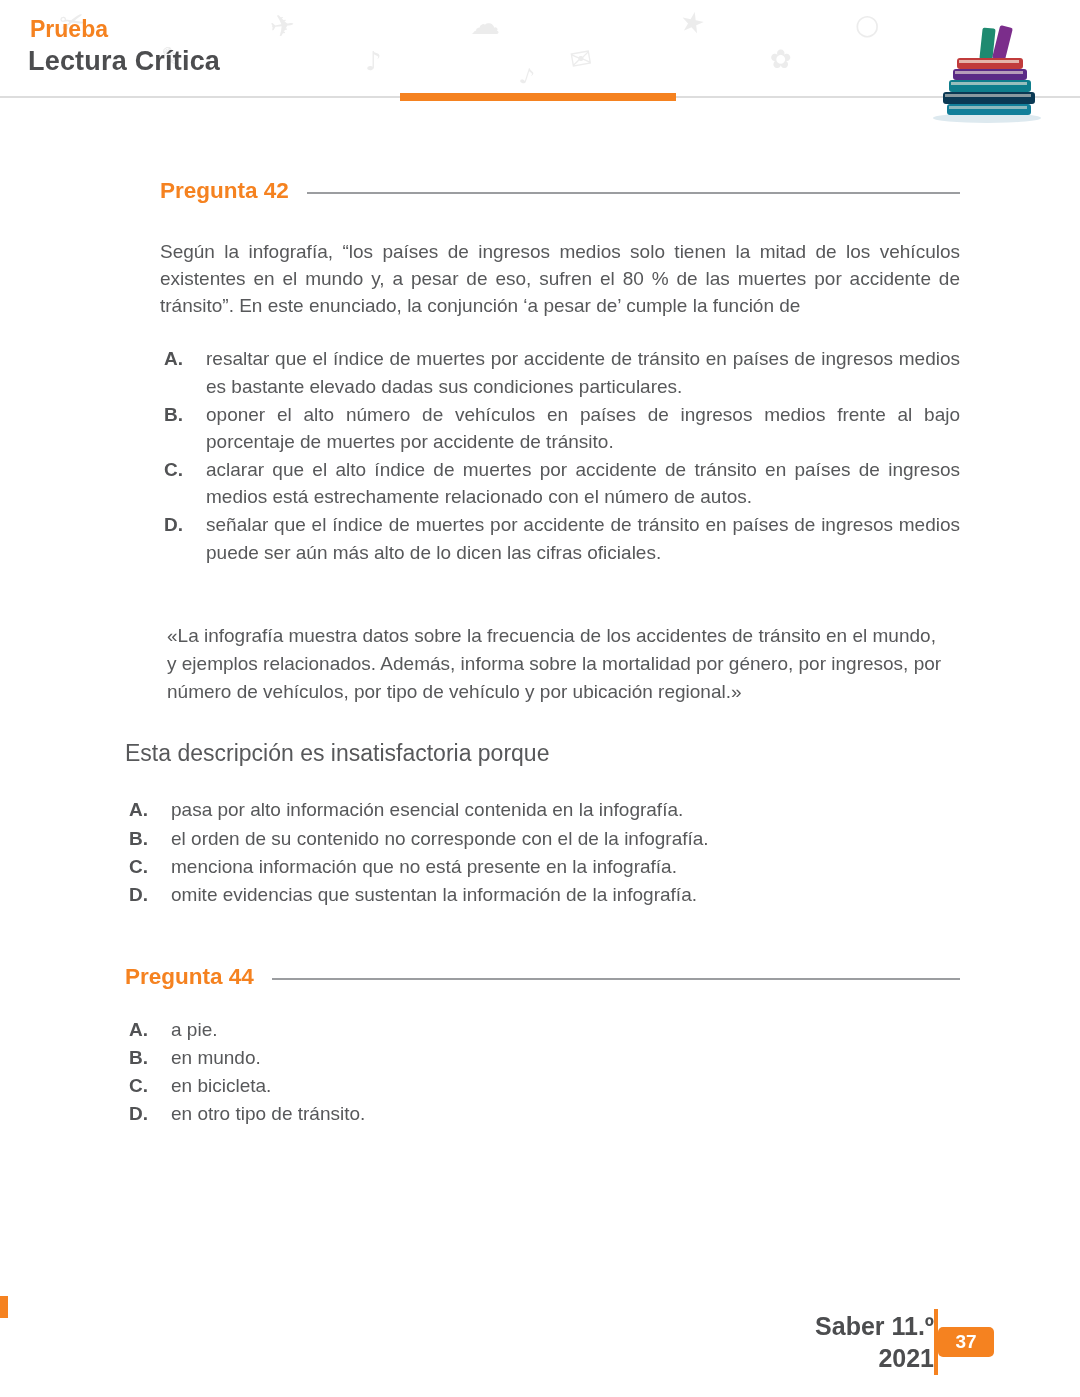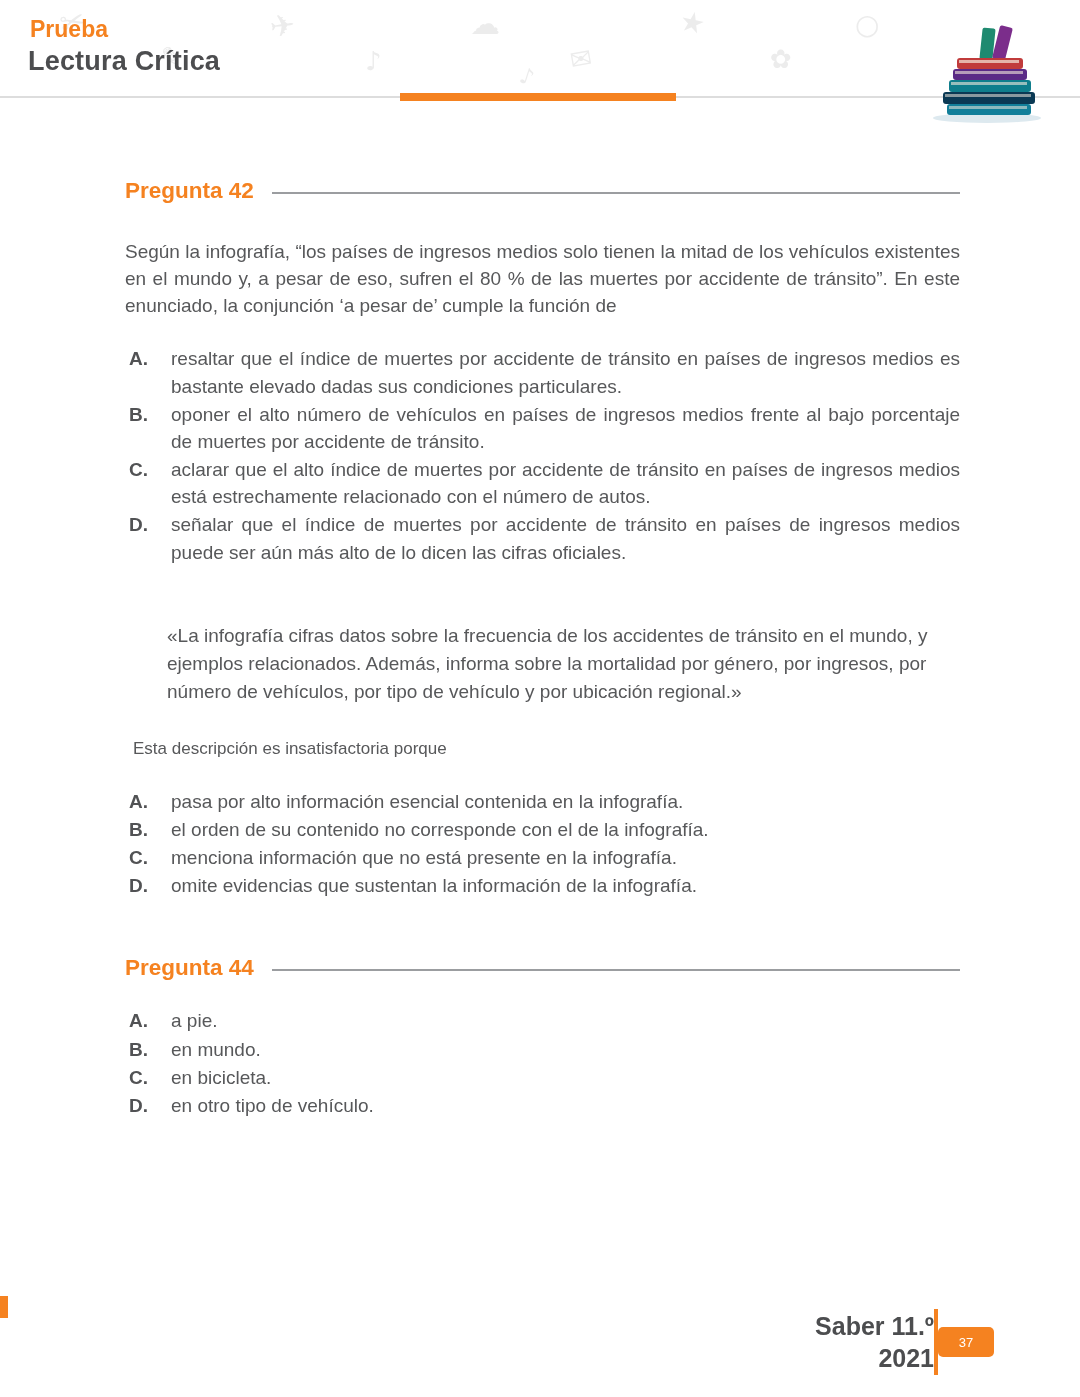--- a/index.html
+++ b/index.html
@@ -28,44 +28,44 @@
   }
   .orange-bar {
     position: absolute; left: 400px; bottom: -5px;
     width: 276px; height: 8px; background: #f58220;
   }
   .books { position: absolute; right: 36px; top: 22px; }
 
   
   main { padding: 0 120px 0 125px; }
   .question { margin-top: 56px; }
-  .question.first { margin-top: 80px; }
+  .question.first { margin-top: 80px; margin-left: 35px; }
   .q-head { display: flex; align-items: center; gap: 18px; }
   .q-title { color: #f58220; font-size: 22.5px; font-weight: bold; white-space: nowrap; }
   .q-rule { flex: 1; border-top: 2px solid #9b9da0; margin-top: 4px; }
   .q-intro { margin-top: 34px; font-size: 19px; line-height: 1.43; text-align: justify; }
   .quote { margin: 28px 14px 0 42px; font-size: 19px; line-height: 1.47; }
-  .after-quote { margin-top: 32px; font-size: 17px; line-height: 1.43; margin-left: 8px; }
+  .after-quote { margin-top: 32px; font-size: 23px; line-height: 1.43; }
   .options { margin-top: 26px; }
   .option { display: flex; font-size: 19px; line-height: 1.43; margin-bottom: 1px; }
   .letter { flex: 0 0 46px; width: 46px; font-weight: bold; color: #515254; padding-left: 4px; }
   .opt-text { flex: 1; text-align: justify; }
 
   
   .footer {
     position: absolute; right: 86px; bottom: 22px;
     display: flex; align-items: center; 
   }
   .footer-text { text-align: right; color: #4c4d4f; font-weight: bold; }
   .footer-exam { font-size: 25px; }
   .footer-year { font-size: 25px; margin-top: 3px; }
   .footer-sep { width: 4px; height: 66px; background: #f58220; }
   .page-badge {
     width: 56px; height: 30px; background: #f58220; border-radius: 5px;
-    color: #ffffff; font-weight: normal; font-size: 13px;
+    color: #ffffff; font-weight: bold; font-size: 19px;
     display: flex; align-items: center; justify-content: center;
   }
   .left-notch {
     position: absolute; left: 0; top: 1296px;
     width: 8px; height: 22px; background: #f58220;
   }
 </style>
 </head>
 <body>
 
@@ -129,21 +129,21 @@
           <span class="opt-text">aclarar que el alto índice de muertes por accidente de tránsito en países de ingresos medios está estrechamente relacionado con el número de autos.</span>
         </div>
         <div class="option">
           <span class="letter">D.</span>
           <span class="opt-text">señalar que el índice de muertes por accidente de tránsito en países de ingresos medios puede ser aún más alto de lo dicen las cifras oficiales.</span>
         </div>
       </div>
     </section>
 
     <section class="question">
-      <p class="quote">«La infografía cifras datos sobre la frecuencia de los accidentes de tránsito en el mundo, y ejemplos relacionados. Además, informa sobre la mortalidad por género, por ingresos, por número de vehículos, por tipo de vehículo y por ubicación regional.»</p>
+      <p class="quote">«La infografía muestra datos sobre la frecuencia de los accidentes de tránsito en el mundo, y ejemplos relacionados. Además, informa sobre la mortalidad por género, por ingresos, por número de vehículos, por tipo de vehículo y por ubicación regional.»</p>
       <p class="after-quote">Esta descripción es insatisfactoria porque</p>
       <div class="options">
         <div class="option">
           <span class="letter">A.</span>
           <span class="opt-text">pasa por alto información esencial contenida en la infografía.</span>
         </div>
         <div class="option">
           <span class="letter">B.</span>
           <span class="opt-text">el orden de su contenido no corresponde con el de la infografía.</span>
         </div>
@@ -171,21 +171,21 @@
         <div class="option">
           <span class="letter">B.</span>
           <span class="opt-text">en mundo.</span>
         </div>
         <div class="option">
           <span class="letter">C.</span>
           <span class="opt-text">en bicicleta.</span>
         </div>
         <div class="option">
           <span class="letter">D.</span>
-          <span class="opt-text">en otro tipo de vehículo.</span>
+          <span class="opt-text">en otro tipo de tránsito.</span>
         </div>
       </div>
     </section>
 
   </main>
 
   <div class="left-notch"></div>
 
   <footer class="footer">
     <div class="footer-text">

